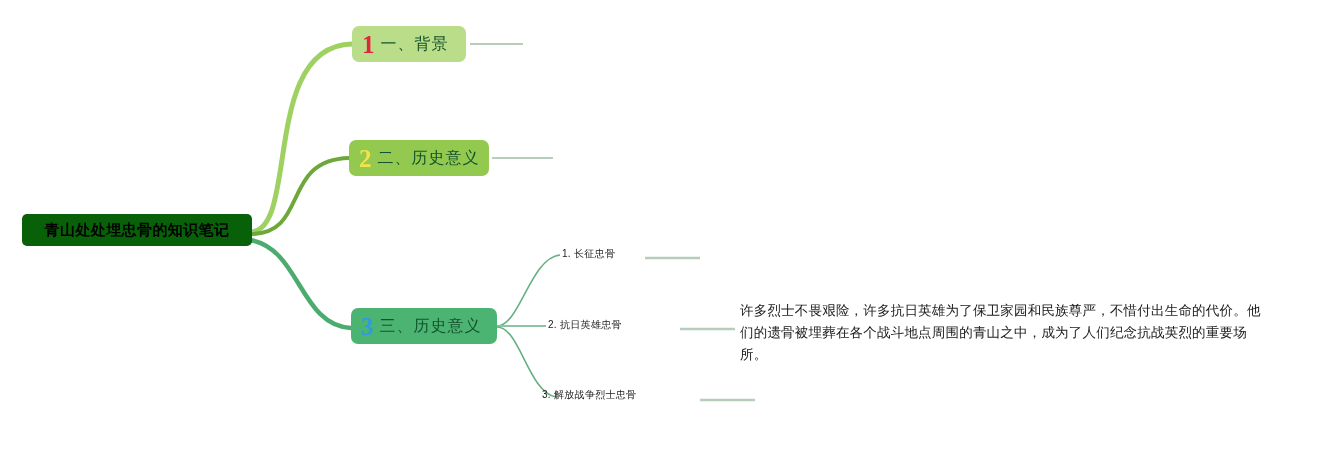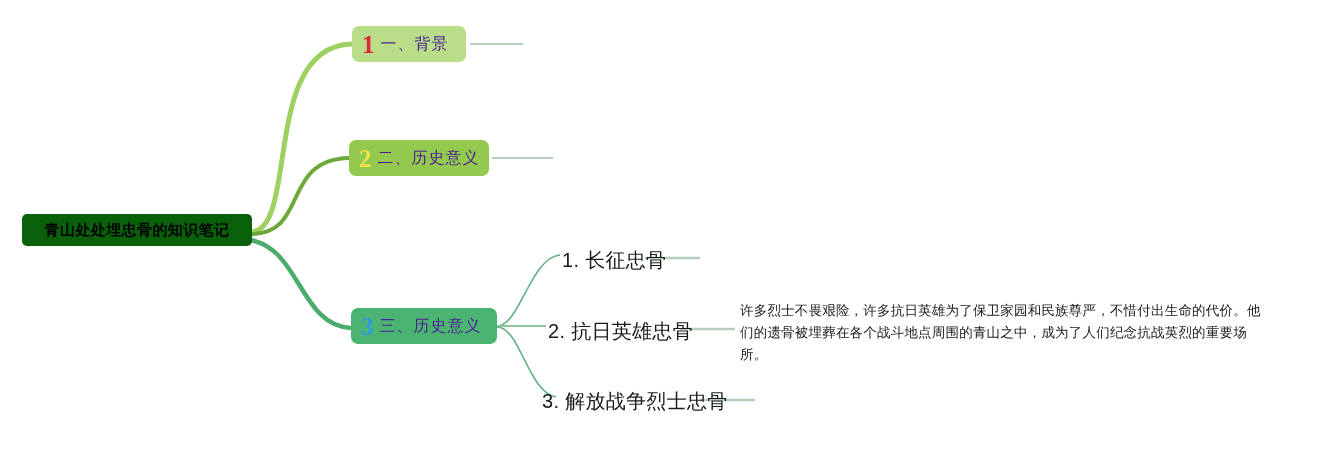--- a/index.html
+++ b/index.html
@@ -58,21 +58,21 @@
   }
   .topic .num {
     font-size: 25px;
     font-weight: bold;
     line-height: 1;
     margin-right: 6px;
     font-family: "Liberation Serif", "DejaVu Serif", serif;
   }
   .topic .topic-label {
     font-size: 16px;
-    color: #4c1d95;
+    color: #14532d;
     white-space: nowrap;
     letter-spacing: 1px;
   }
 
   #topic-1 { left: 352px; top: 26px;  width: 114px; background: #b9dd88; }
   #topic-1 .num { color: #e0263c; }
   #topic-2 { left: 349px; top: 140px; width: 140px; background: #92c94e; }
   #topic-2 .num { color: #f2e34a; }
   #topic-3 { left: 351px; top: 308px; width: 146px; background: #4cb473; }
   #topic-3 .num { color: #2f9ae0; }
@@ -84,21 +84,21 @@
     line-height: 22px;
     color: #1a1a1a;
     letter-spacing: 0.2px;
   }
   #para-1 { left: 528px; top: 29px;  width: 560px; }
   #para-2 { left: 560px; top: 117px; width: 556px; }
 
   
   .sub-label {
     position: absolute;
-    font-size: 20px;
+    font-size: 10px;
     color: #1a1a1a;
     white-space: nowrap;
     letter-spacing: 0.3px;
   }
   #sub-1 { left: 562px; top: 247px; }
   #sub-2 { left: 548px; top: 318px; }
   #sub-3 { left: 542px; top: 388px; }
 
   
   #sub-para-1 { left: 705px; top: 230px; width: 530px; }

